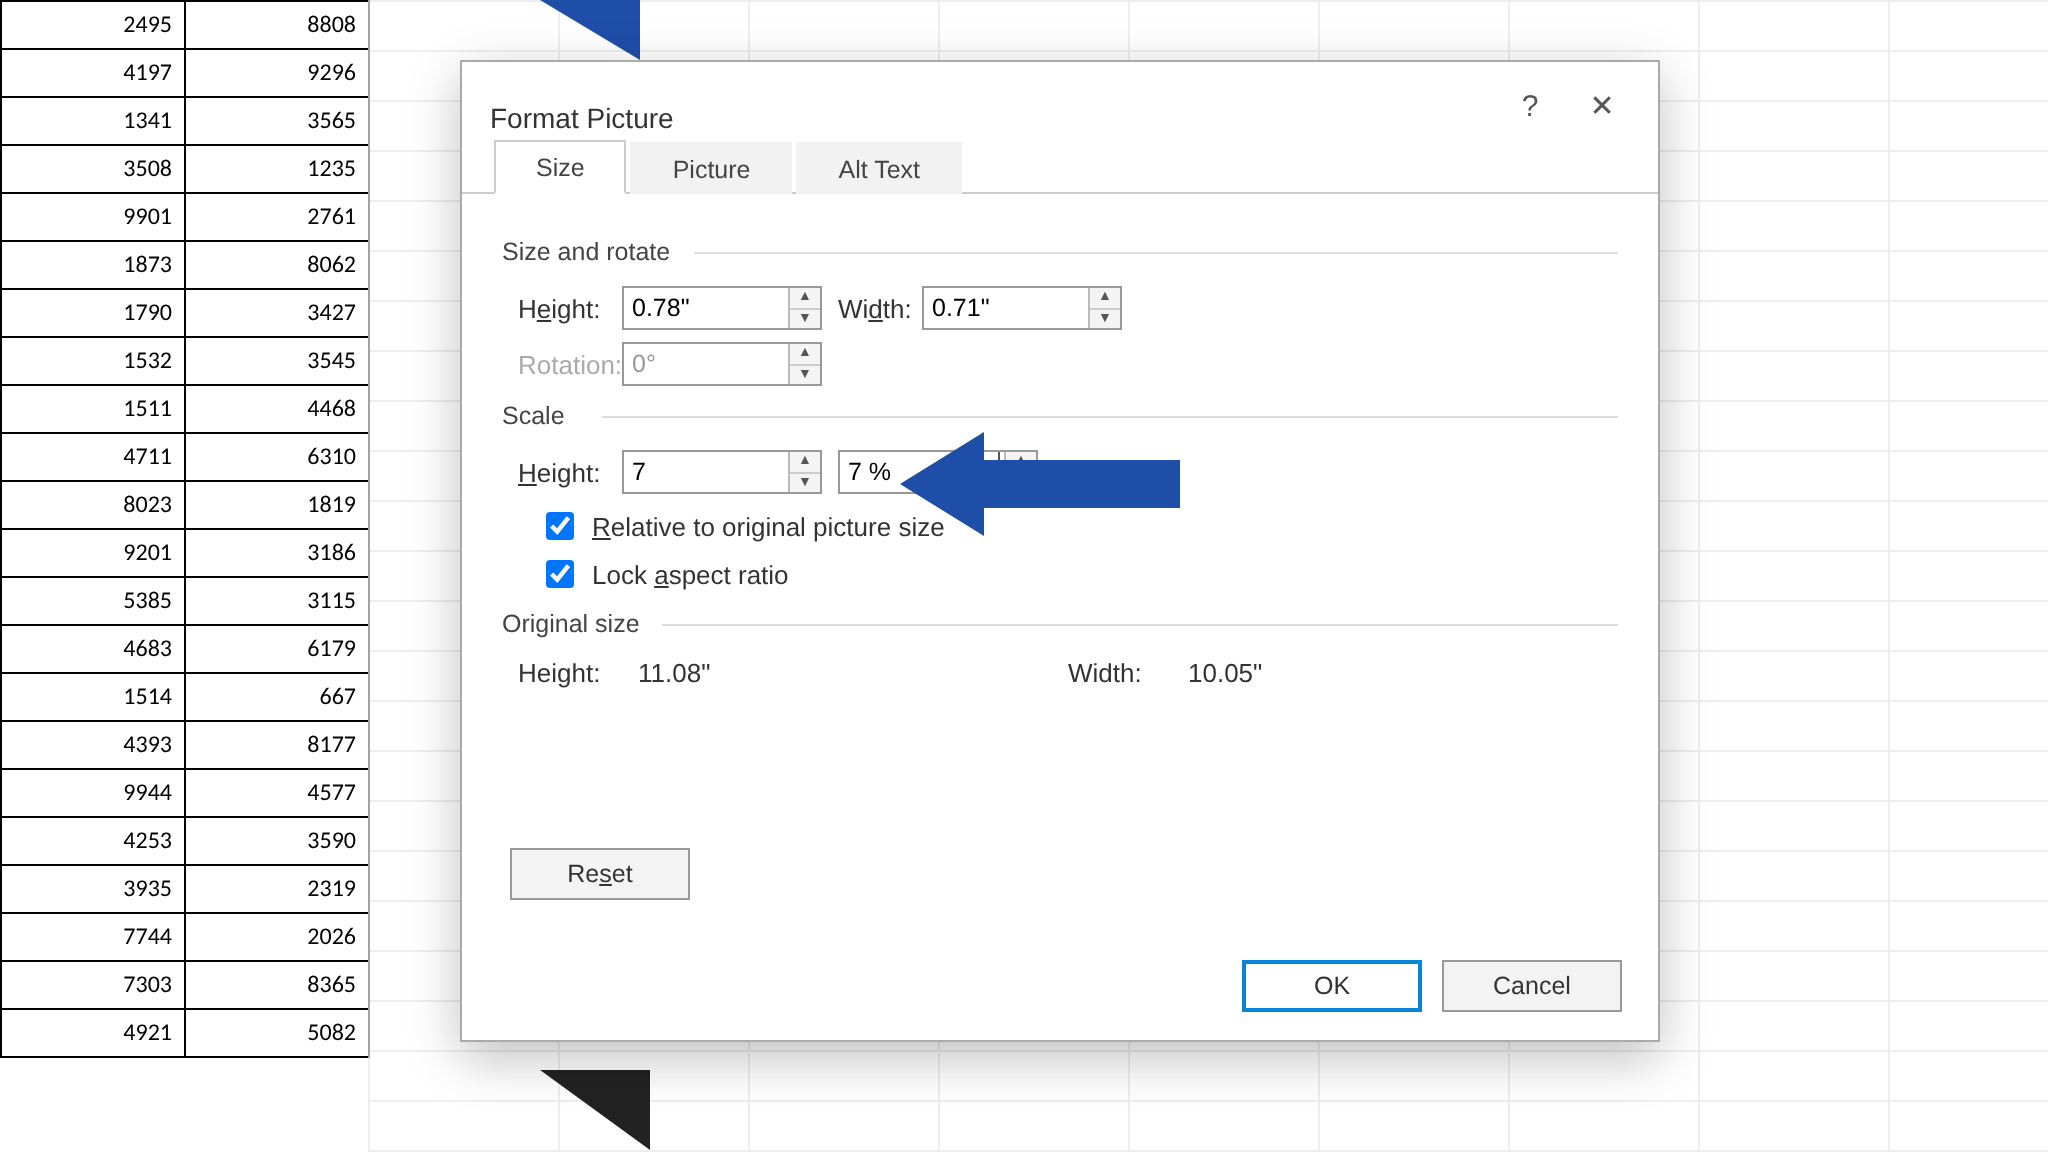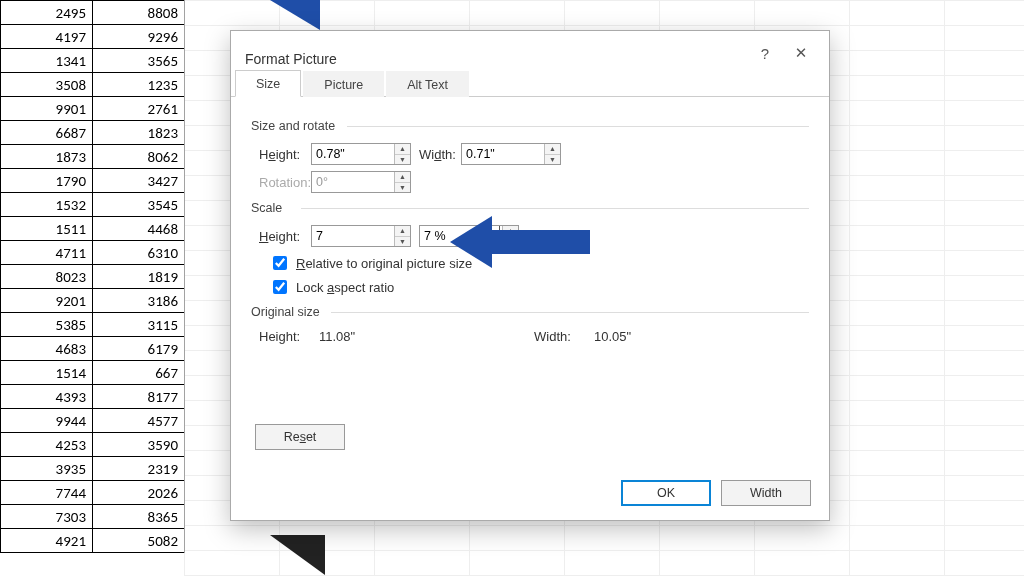--- a/index.html
+++ b/index.html
@@ -22,21 +22,21 @@
   }
   .sheet table {
     border-collapse: collapse;
     border: 1px solid #000;
   }
   .sheet td {
     border: 1px solid #000;
     text-align: right;
     padding: 2px 6px 2px 4px;
     height: 24px;
-    font-size: 15px;
+    font-size: 12px;
     font-family: Calibri, sans-serif;
     background: #fff;
   }
   .colA { width: 92px; }
   .colB { width: 92px; }
   .gridlines {
     position: absolute;
     left: 184px;
     top: 0;
     right: 0;
@@ -81,21 +81,21 @@
   }
   .titlebar .title { flex: 1; padding-left: 4px; font-size: 14px; color:#333 }
   .titlebar .btn {
     width: 36px; height: 28px;
     display: flex; align-items: center; justify-content: center;
     color: #555; font-size: 15px;
   }
   .tabs {
     display: flex;
     border-bottom: 1px solid #ccc;
-    padding: 0 4px;
+    padding: 0 16px;
     height: 30px;
     align-items: flex-end;
   }
   .tab {
     padding: 6px 20px 5px;
     border: 1px solid transparent;
     border-bottom: none;
     color: #444;
     background: #f2f2f2;
     margin-right: 2px;
@@ -239,24 +239,20 @@
         </tr>
         <tr>
           <td class="colA">3508</td>
           <td class="colB">1235</td>
         </tr>
         <tr>
           <td class="colA">9901</td>
           <td class="colB">2761</td>
         </tr>
         <tr>
-          <td class="colA">6687</td>
-          <td class="colB">1823</td>
-        </tr>
-        <tr>
           <td class="colA">1873</td>
           <td class="colB">8062</td>
         </tr>
         <tr>
           <td class="colA">1790</td>
           <td class="colB">3427</td>
         </tr>
         <tr>
           <td class="colA">1532</td>
           <td class="colB">3545</td>
@@ -417,20 +413,20 @@
       </div>
     </div>
 
     <div class="reset-row">
       <div class="btn2">Re<u class="acc">s</u>et</div>
     </div>
   </div>
 
   <div class="footer">
     <div class="btn2 primary">OK</div>
-    <div class="btn2">Width</div>
+    <div class="btn2">Cancel</div>
   </div>
 </div>
 
 <div class="arrow">
   <div class="head"></div>
     <div class="shaft"></div>
 </div>
 
 </body></html>

